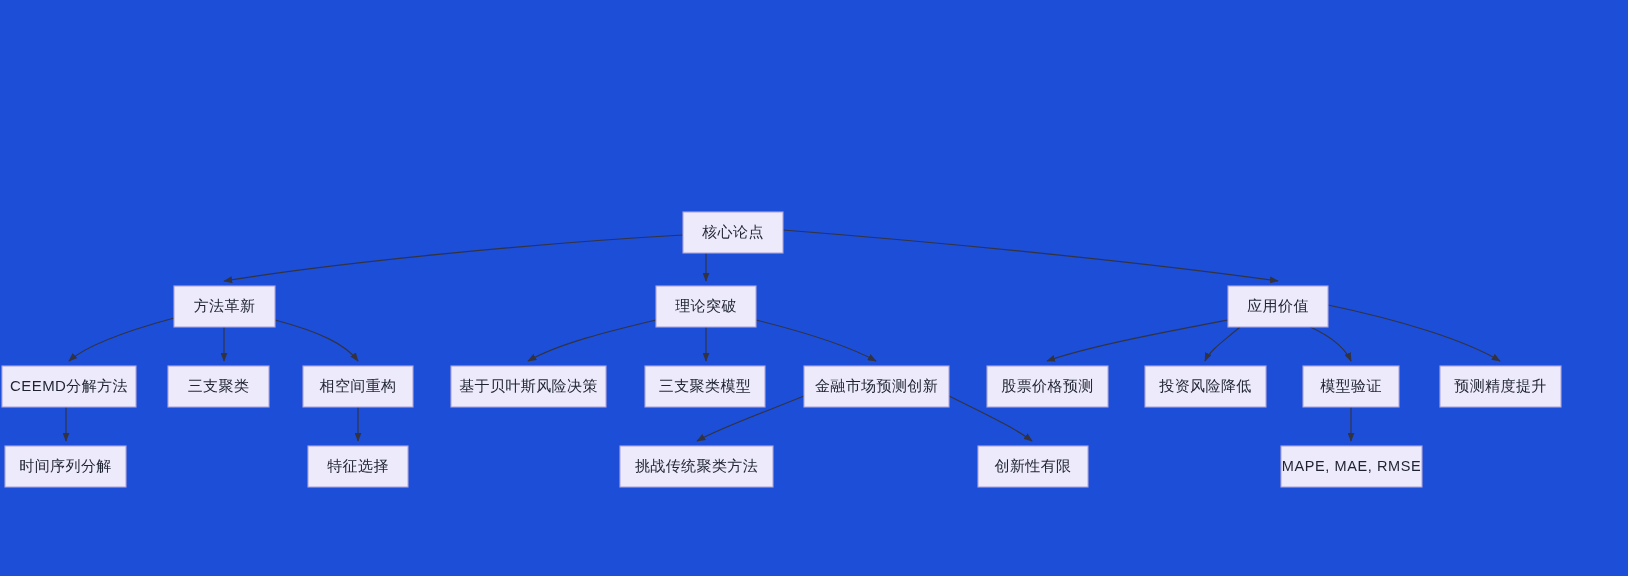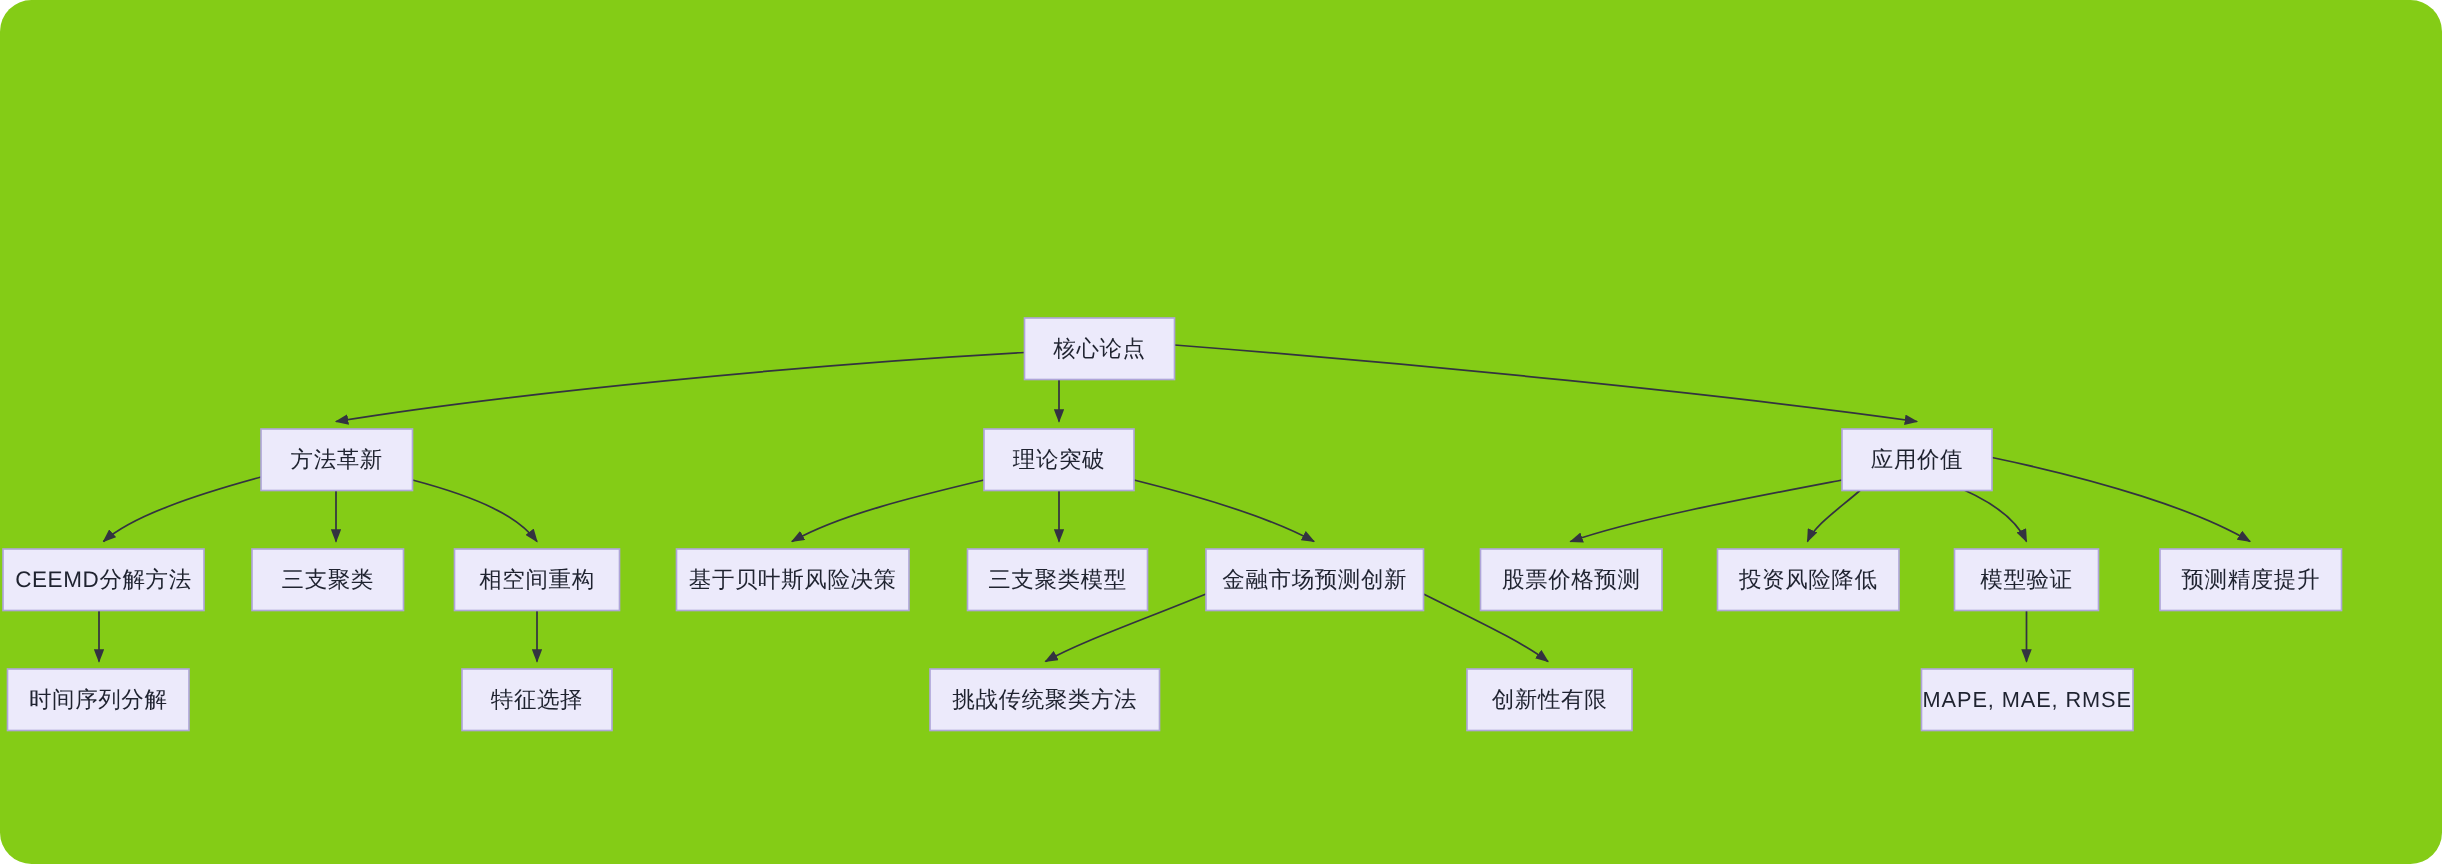--- a/index.html
+++ b/index.html
@@ -10,22 +10,21 @@
   body {
     width: 1628px;
     height: 576px;
     font-family: "Liberation Sans", "DejaVu Sans", sans-serif;
     overflow: hidden;
   }
   #diagram-root {
     position: relative;
     width: 1628px;
     height: 576px;
-    background: #84cc16;
-    border-radius: 21px;
+    background: #1d4ed8;
   }
   svg#flowchart {
     position: absolute;
     left: 0;
     top: 0;
     width: 1628px;
     height: 576px;
     display: block;
   }
   .node-box {

